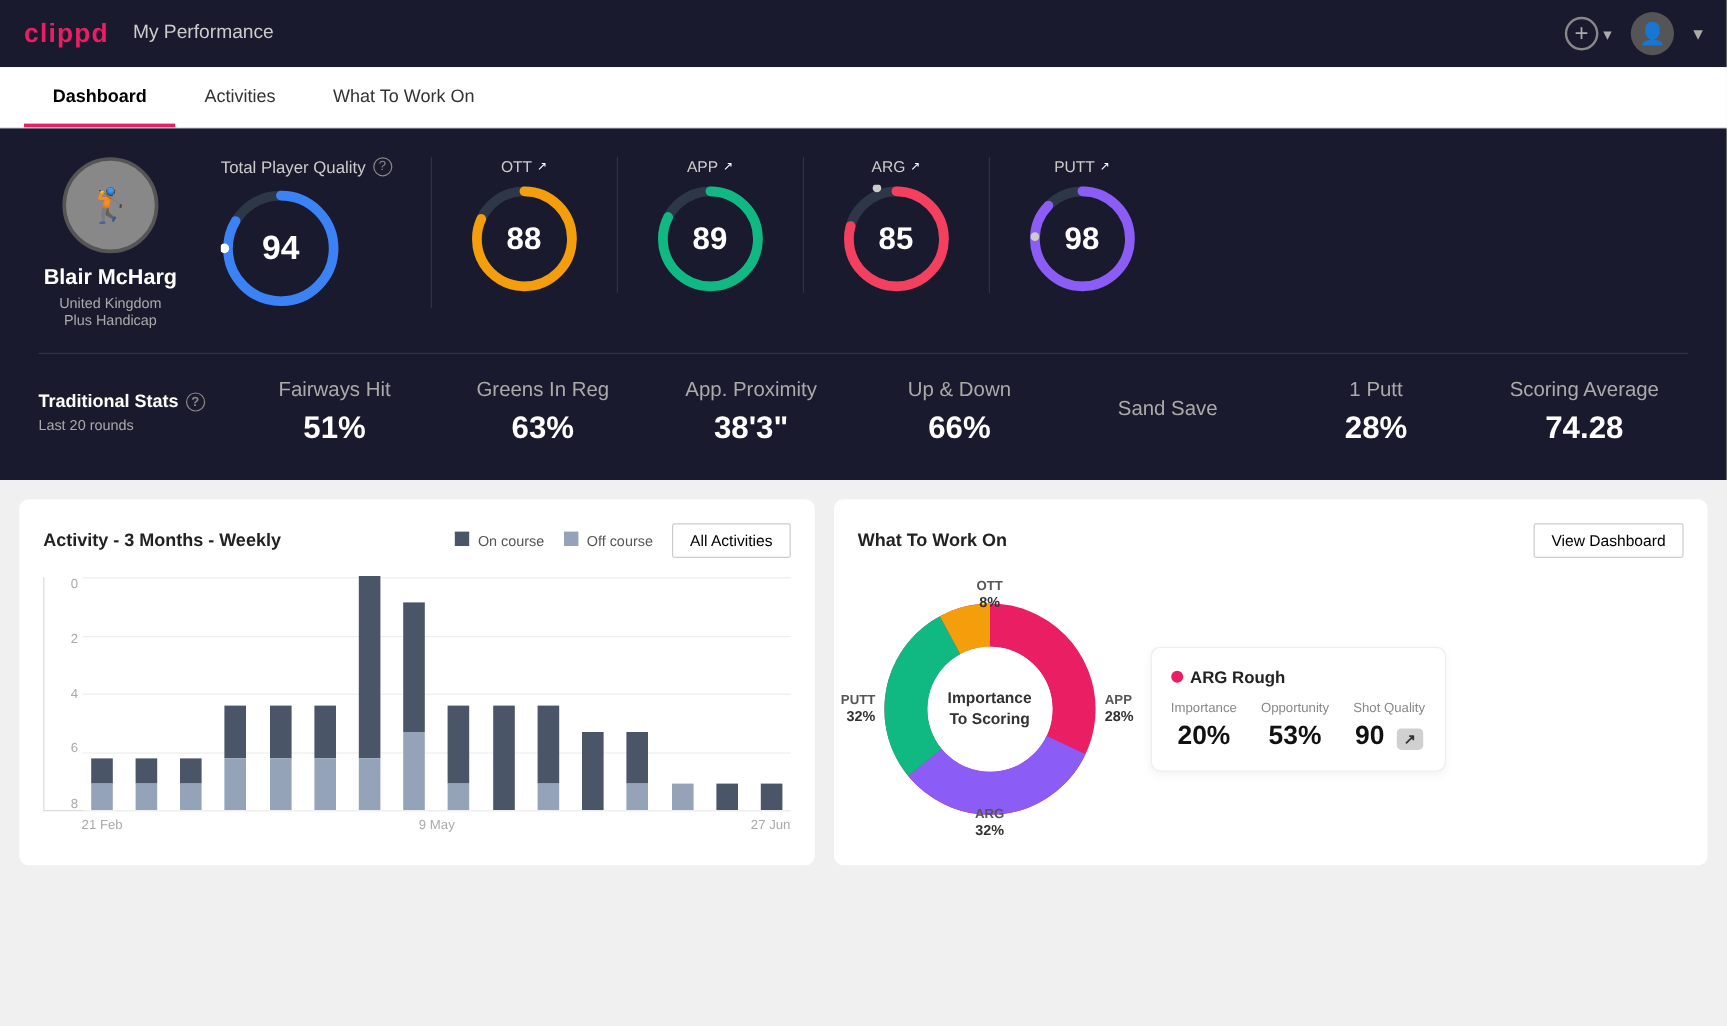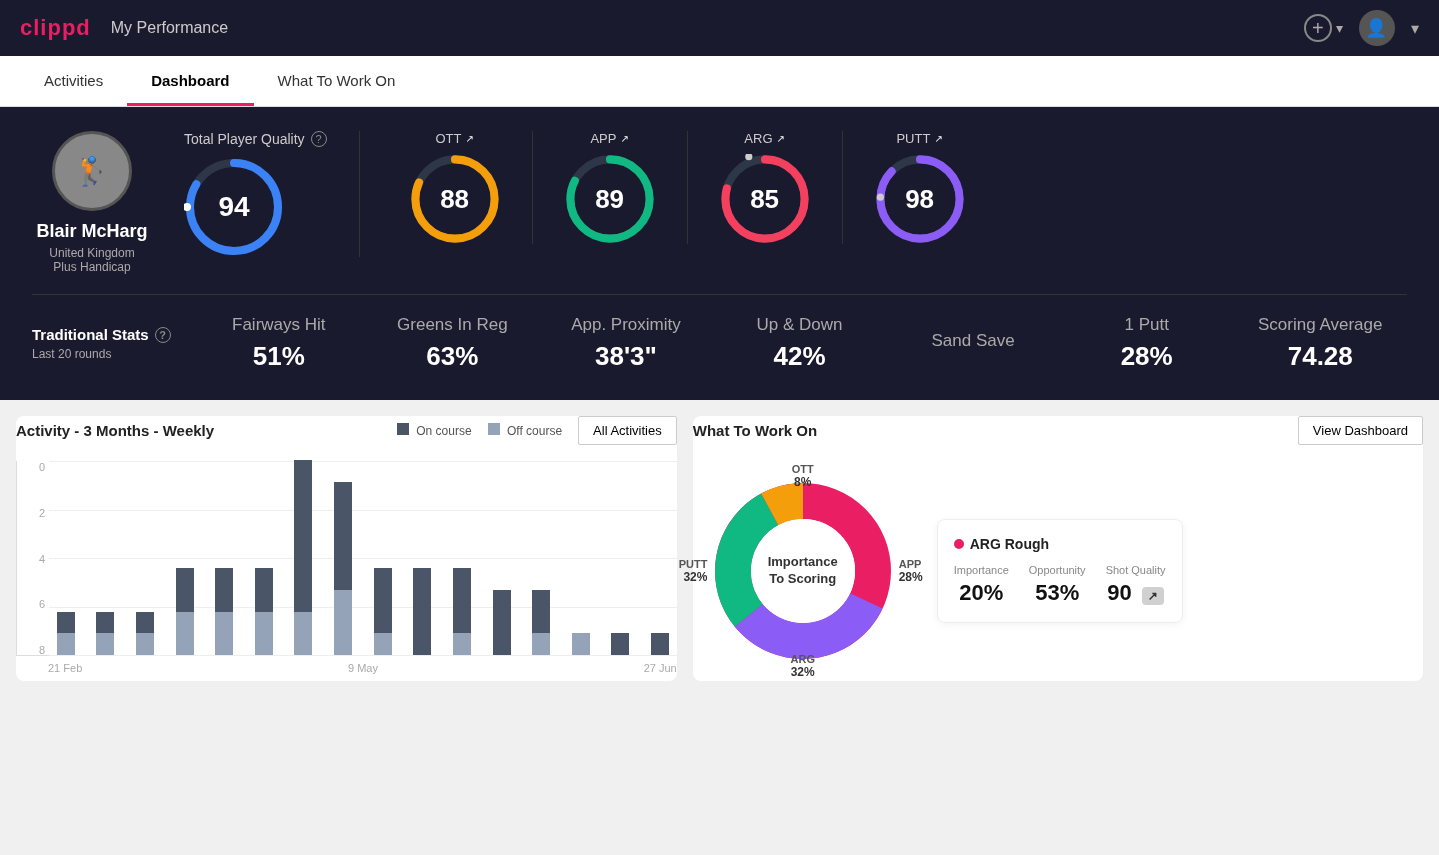--- a/index.html
+++ b/index.html
@@ -86,21 +86,21 @@
       font-size: 28px;
     }
     .player-name { font-size: 18px; font-weight: bold; margin-top: 10px; text-align: center; }
     .player-location { font-size: 12px; color: #aaa; text-align: center; margin-top: 4px; }
     .player-handicap { font-size: 12px; color: #aaa; text-align: center; }
 
     .quality-section {
       flex: 1;
       display: flex;
       align-items: flex-start;
-      gap: 18px;
+      gap: 0;
     }
     .quality-main {
       display: flex;
       flex-direction: column;
       align-items: flex-start;
       padding-right: 32px;
       border-right: 1px solid #333;
       min-width: 160px;
     }
     .quality-title {
@@ -180,20 +180,21 @@
     
     .bottom-panels {
       display: flex;
       gap: 16px;
       padding: 16px;
       background: #f0f0f0;
     }
     .panel {
       background: #fff;
       border-radius: 8px;
+      padding: 20px;
       flex: 1;
     }
     .panel-left { flex: 0.95; }
     .panel-right { flex: 1.05; }
 
     .panel-header {
       display: flex;
       justify-content: space-between;
       align-items: center;
       margin-bottom: 16px;
@@ -370,22 +371,22 @@
       <span>▾</span>
     </button>
     <div class="nav-avatar">
       <span style="font-size:18px;">👤</span>
     </div>
     <span style="color:#aaa; cursor:pointer;">▾</span>
   </div>
 </nav>
 
 <div class="tabs-bar">
+  <div class="tab active">Dashboard</div>
   <div class="tab">Activities</div>
-  <div class="tab active">Dashboard</div>
   <div class="tab">What To Work On</div>
 </div>
 
 <div class="hero-banner">
   <div class="hero-top">
 
     <div class="player-info">
       <div class="player-avatar">
         <span>🏌️</span>
       </div>
@@ -490,21 +491,21 @@
     <div class="stat-item">
       <div class="stat-name">Greens In Reg</div>
       <div class="stat-val">63%</div>
     </div>
     <div class="stat-item">
       <div class="stat-name">App. Proximity</div>
       <div class="stat-val">38'3"</div>
     </div>
     <div class="stat-item">
       <div class="stat-name">Up &amp; Down</div>
-      <div class="stat-val">42%</div>
+      <div class="stat-val">66%</div>
     </div>
     <div class="stat-item">
       <div class="stat-name">Sand Save</div>
     </div>
     <div class="stat-item">
       <div class="stat-name">1 Putt</div>
       <div class="stat-val">28%</div>
     </div>
     <div class="stat-item">
       <div class="stat-name">Scoring Average</div>

